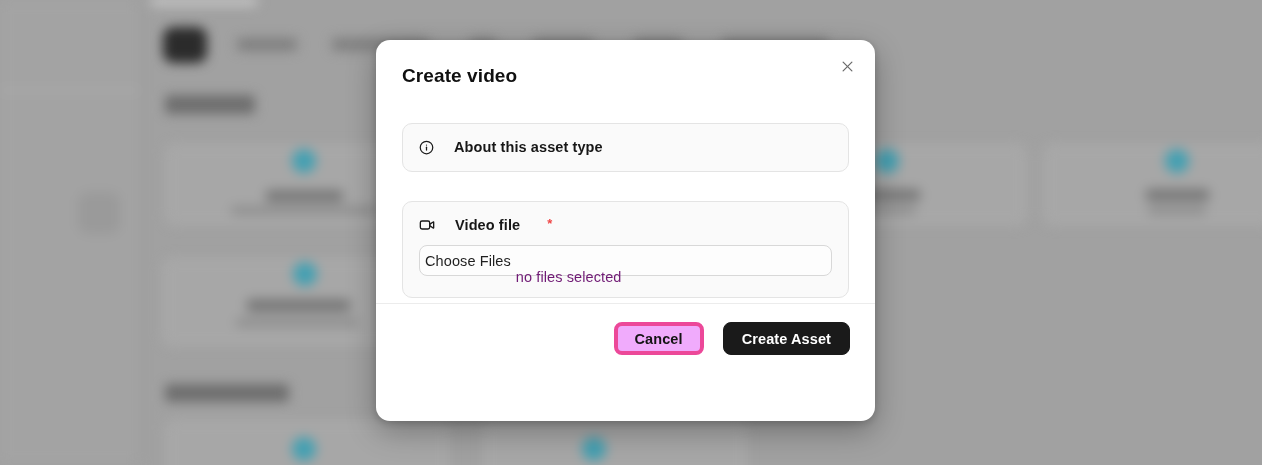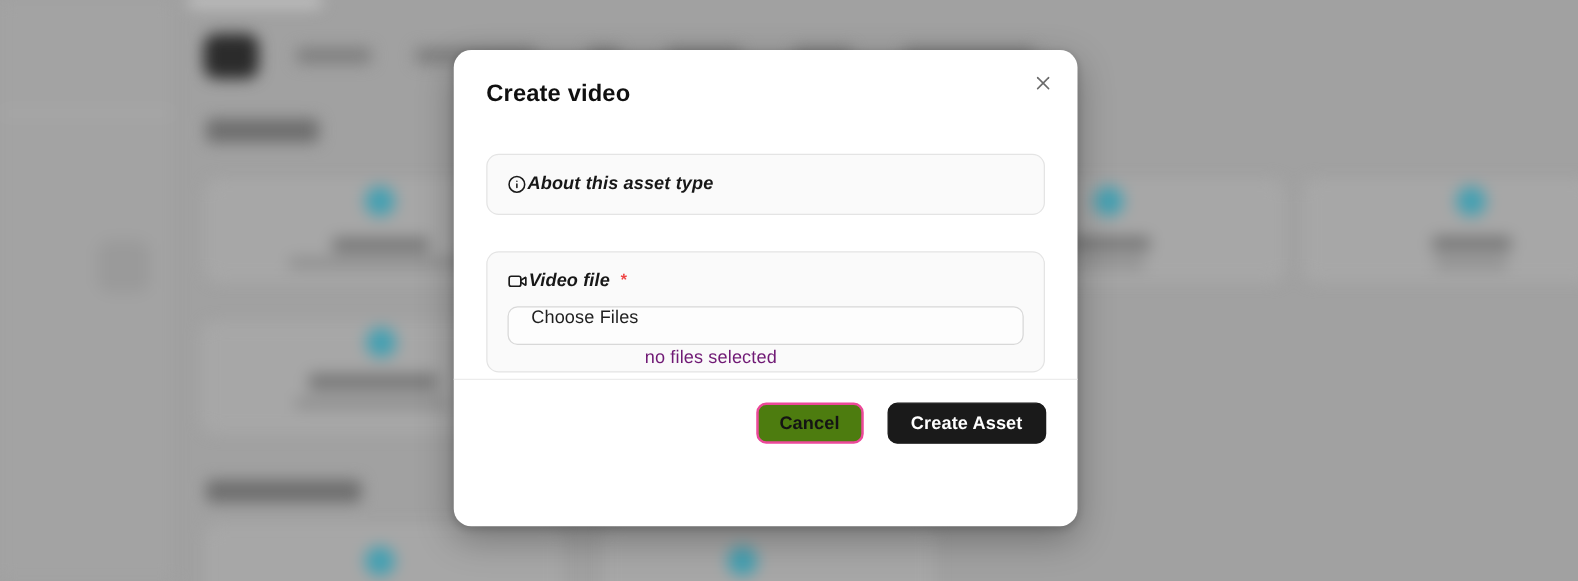--- a/index.html
+++ b/index.html
@@ -18,61 +18,61 @@
   .top-pill{left:150px;top:-3px;width:108px;height:9px;border-radius:5px;background:#c4c4c4;}
   .nav-pill{left:163px;top:27px;width:44px;height:36px;border-radius:10px;background:#2b2b2b;}
   .tab-blob{top:38px;height:13px;border-radius:4px;background:#7f7f7f;}
   .heading-blob{background:#6e6e6e;border-radius:4px;}
   .bg-card{background:#a7a7a7;border:1px solid #b3b3b3;border-radius:10px;}
   .teal-dot{width:24px;height:24px;border-radius:50%;background:#43a0b2;}
   .label-blob{background:#787878;border-radius:3px;}
   .sublabel-blob{background:#8f8f8f;border-radius:3px;}
   
   .modal{
-    position:absolute;left:363px;top:40px;width:499px;height:381px;
+    position:absolute;left:376px;top:40px;width:499px;height:381px;
     background:#ffffff;border-radius:14px;
     box-shadow:0 10px 30px rgba(0,0,0,.30), 0 2px 8px rgba(0,0,0,.18);
     box-sizing:border-box;display:flex;flex-direction:column;
   }
   .modal-header{padding:22px 26px 0 26px;position:relative;}
   .modal-title{font-size:19px;font-weight:700;color:#101010;line-height:28px;letter-spacing:.1px;}
   .modal-close{
     position:absolute;top:14px;right:16px;width:24px;height:24px;border:none;background:transparent;
     color:#6b6b6b;cursor:pointer;display:flex;align-items:center;justify-content:center;padding:0;border-radius:6px;
   }
   .modal-body{padding:0 26px;flex:0 0 auto;}
   .card{
     box-sizing:border-box;background:#fafafa;border:1px solid #e4e4e4;border-radius:10px;
   }
   .info-card{margin-top:33px;padding:15px 16px 16px 16px;}
-  .card-head{display:flex;align-items:center;gap:1px;font-style:italic;}
+  .card-head{display:flex;align-items:center;gap:20px;}
   .card-head .ico{display:flex;color:#1a1a1a;}
   .card-head-text{font-size:14.5px;font-weight:700;color:#171717;letter-spacing:.1px;}
   .info-desc{margin-top:7px;font-size:14.5px;line-height:20px;color:#7b7b7b;letter-spacing:.1px;}
   .field-card{margin-top:29px;padding:15px 16px 21px 16px;}
   .required{color:#ef4444;font-size:13px;font-weight:700;margin-left:7px;position:relative;top:-2px;}
   .file-input{
     box-sizing:border-box;margin-top:12px;height:31px;width:100%;
     border:1px solid #d8d8d8;border-radius:8px;background:#fdfdfd;
-    display:flex;padding:0 18px;cursor:pointer;
+    display:flex;align-items:center;padding:0 5px;cursor:pointer;
     font-size:14.5px;color:#2d2d2d;letter-spacing:.1px;
   }
   .file-input .file-btn{color:#1f1f1f;}
   .file-input .file-status{margin-left:5px;color:#701a75;margin-top:32px;}
   .modal-footer{
     margin-top:5px;border-top:1px solid #ececec;flex:1;
     display:flex;justify-content:flex-end;align-items:flex-start;gap:19px;
     padding:18px 25px 0 25px;
   }
   .btn{
     box-sizing:border-box;height:33px;border-radius:8px;font-size:14.5px;font-weight:600;
     font-family:"Liberation Sans", sans-serif;cursor:pointer;letter-spacing:.1px;
     display:flex;align-items:center;justify-content:center;
   }
-  .btn-cancel{background:#4d7c0f;border:2px solid #ec4899;color:#141414;padding:0 17px;}
+  .btn-cancel{background:#f0abfc;border:4px solid #ec4899;color:#141414;padding:0 17px;}
   .btn-submit{background:#1a1a1a;border:1px solid #1a1a1a;color:#ffffff;padding:0 18px;}
 </style>
 </head>
 <body>
 
 <div class="stage">
 
   <div class="bg">
     <div class="sidebar"></div>
     <div class="sidebar-divider"></div>

